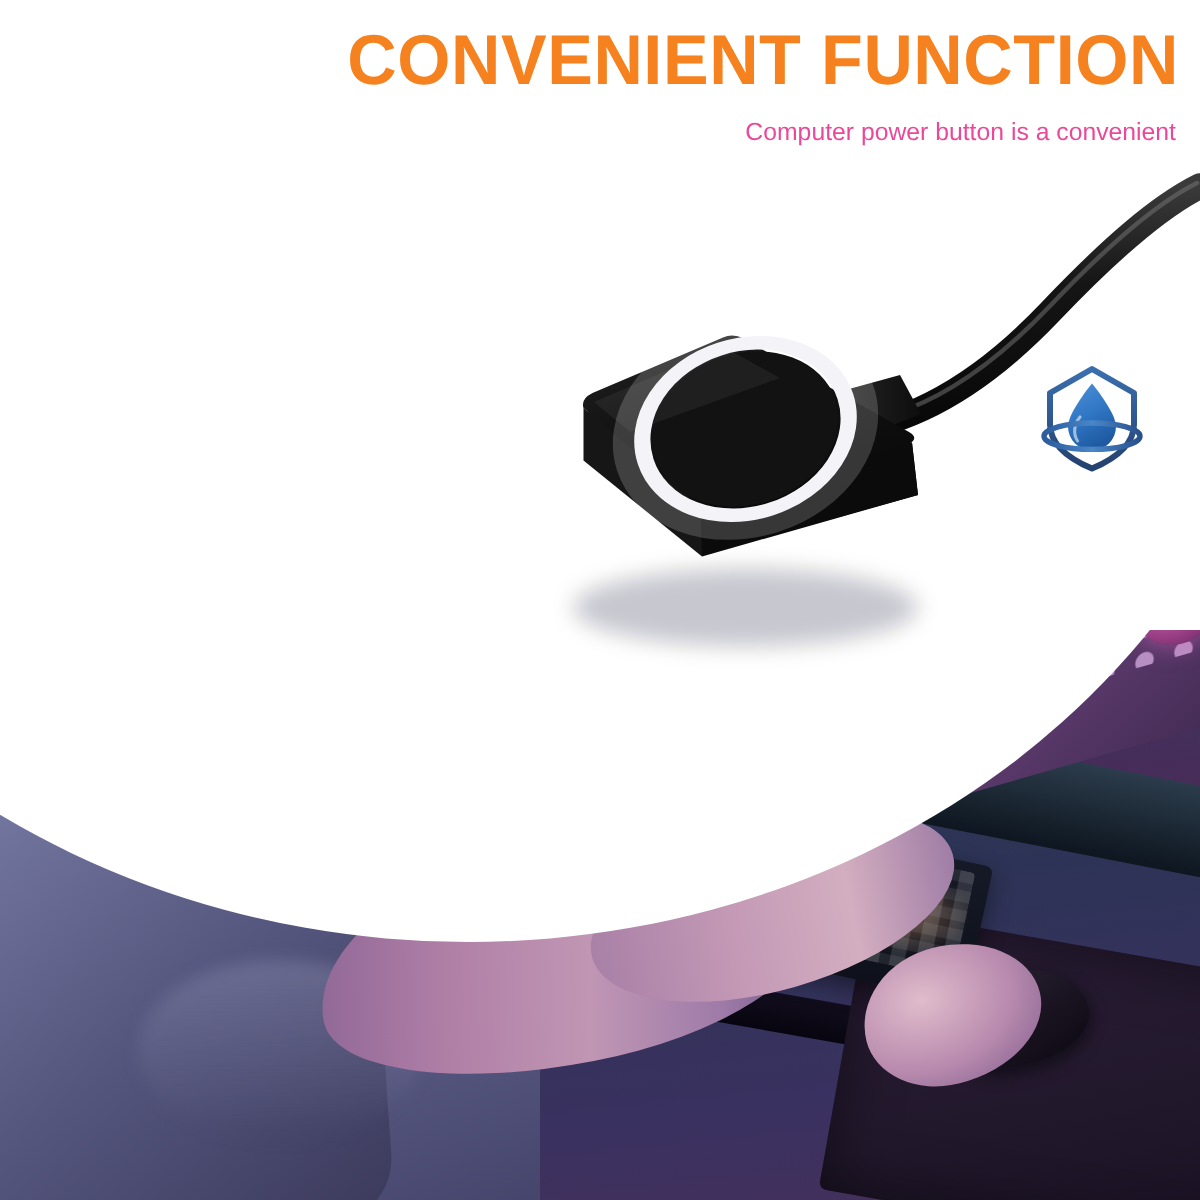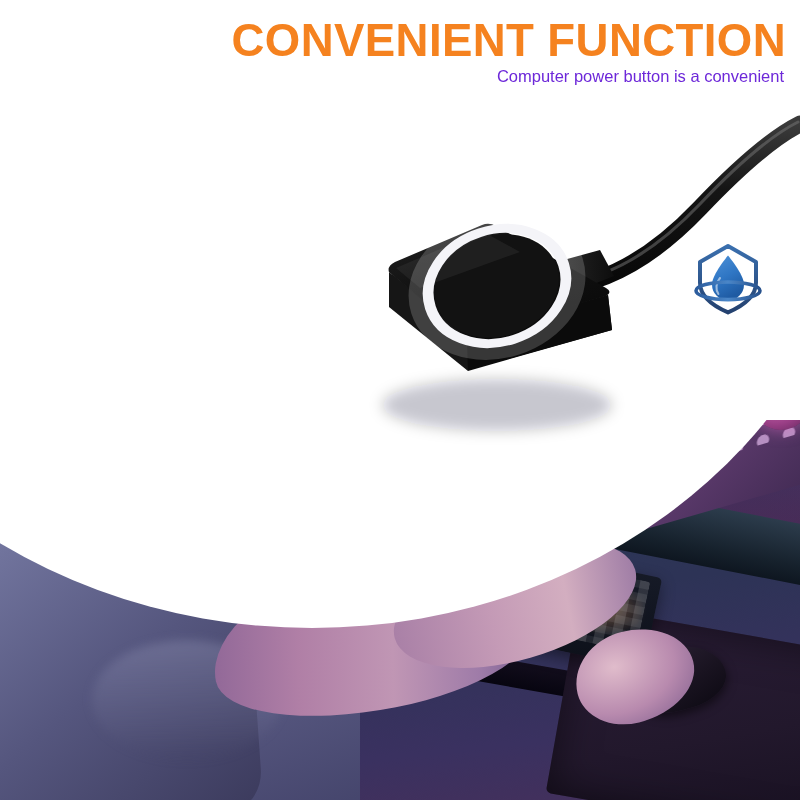--- a/index.html
+++ b/index.html
@@ -442,26 +442,26 @@
     letter-spacing: 0.4px;
     color: #f5821f;
     font-family: "Liberation Sans Narrow", "Liberation Sans", sans-serif;
     transform: scaleX(0.97);
     transform-origin: right center;
     white-space: nowrap;
   }
   .subtext {
     position: absolute;
     right: 16px;
-    top: 64px;
+    top: 76px;
     width: 560px;
     text-align: right;
     font-size: 16.5px;
     line-height: 1.55;
-    color: #6d28d9;
+    color: #ec4899;
     font-family: "Liberation Sans", sans-serif;
   }
   .subtext .l2 { display: block; }
 
   
   .product { position: absolute; left: 0; top: 0; width: 800px; height: 800px; pointer-events: none; }
 
   
   .wp-icon {
     position: absolute;

